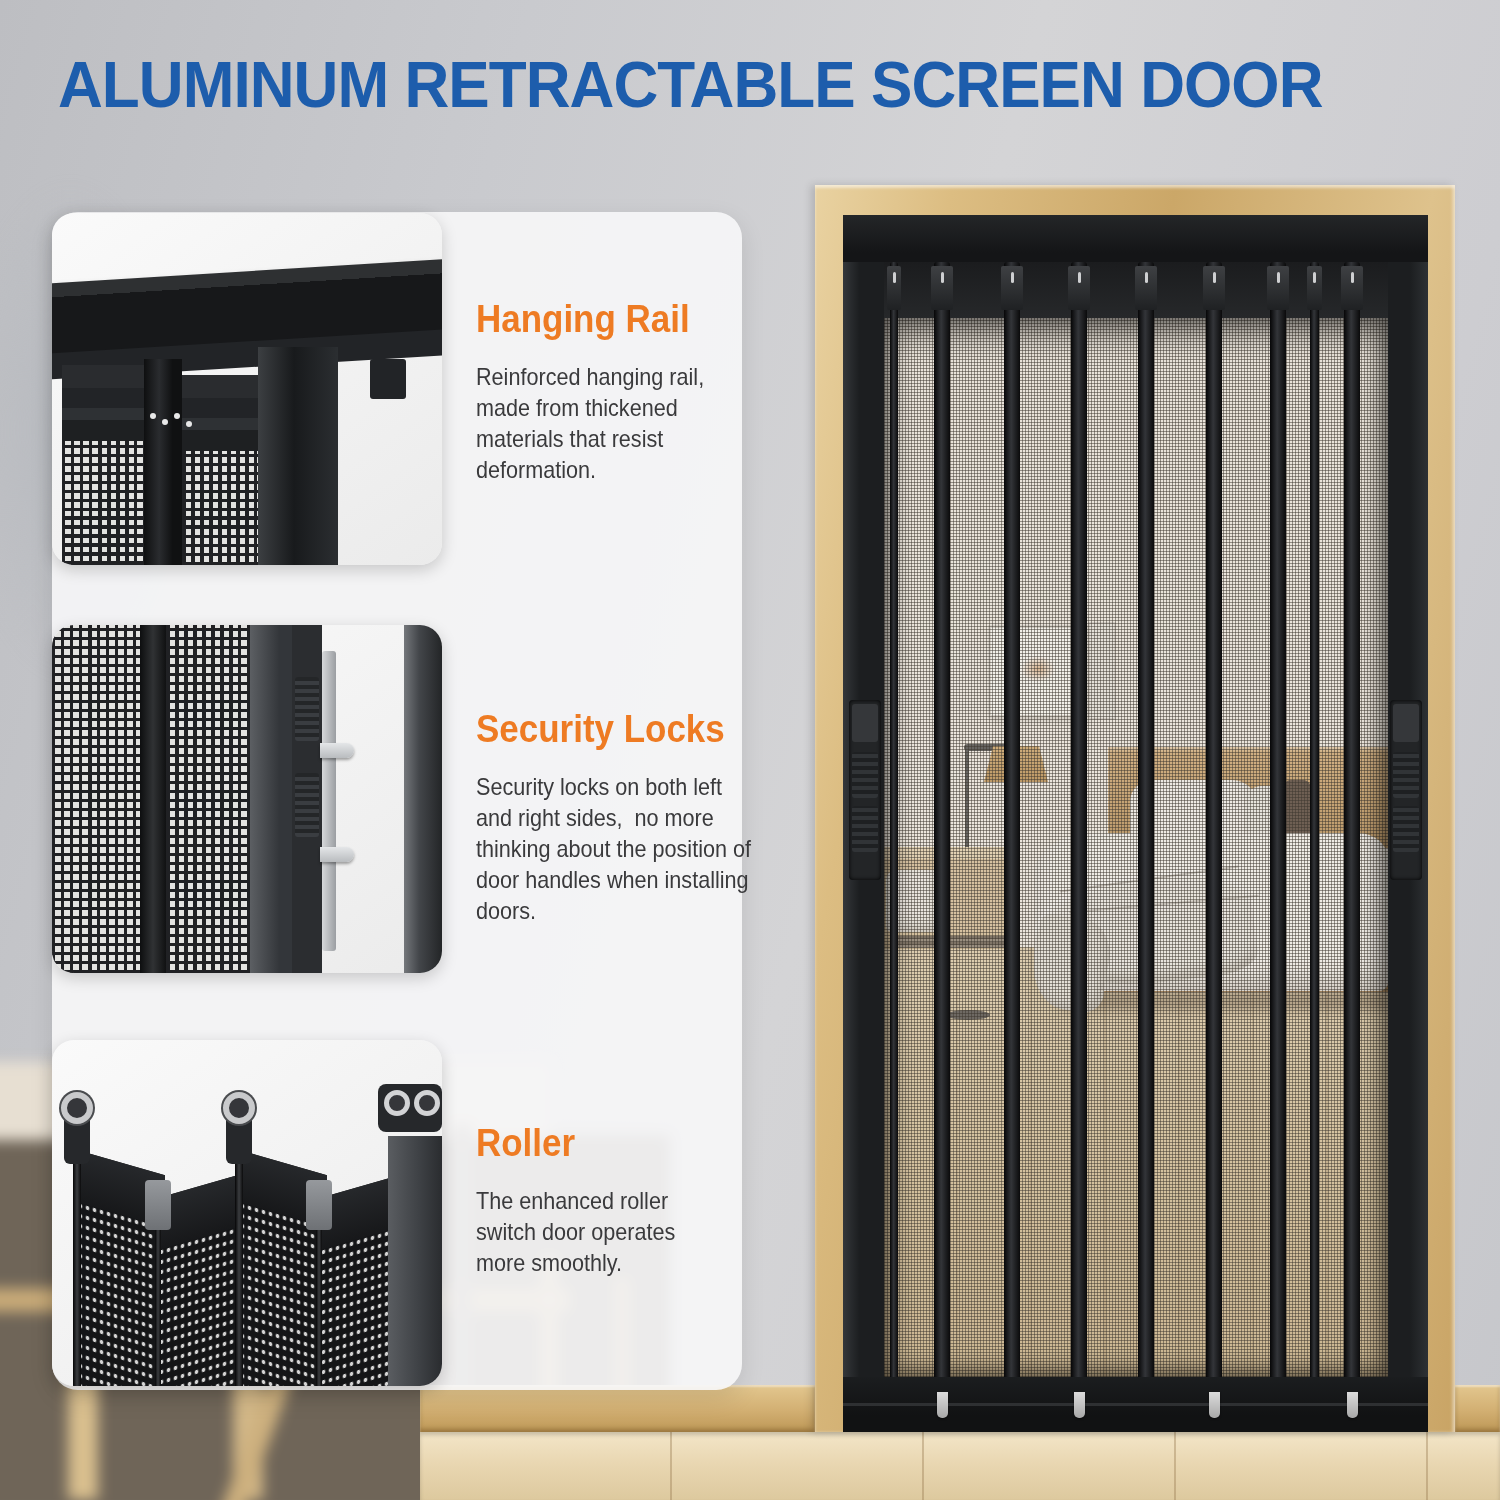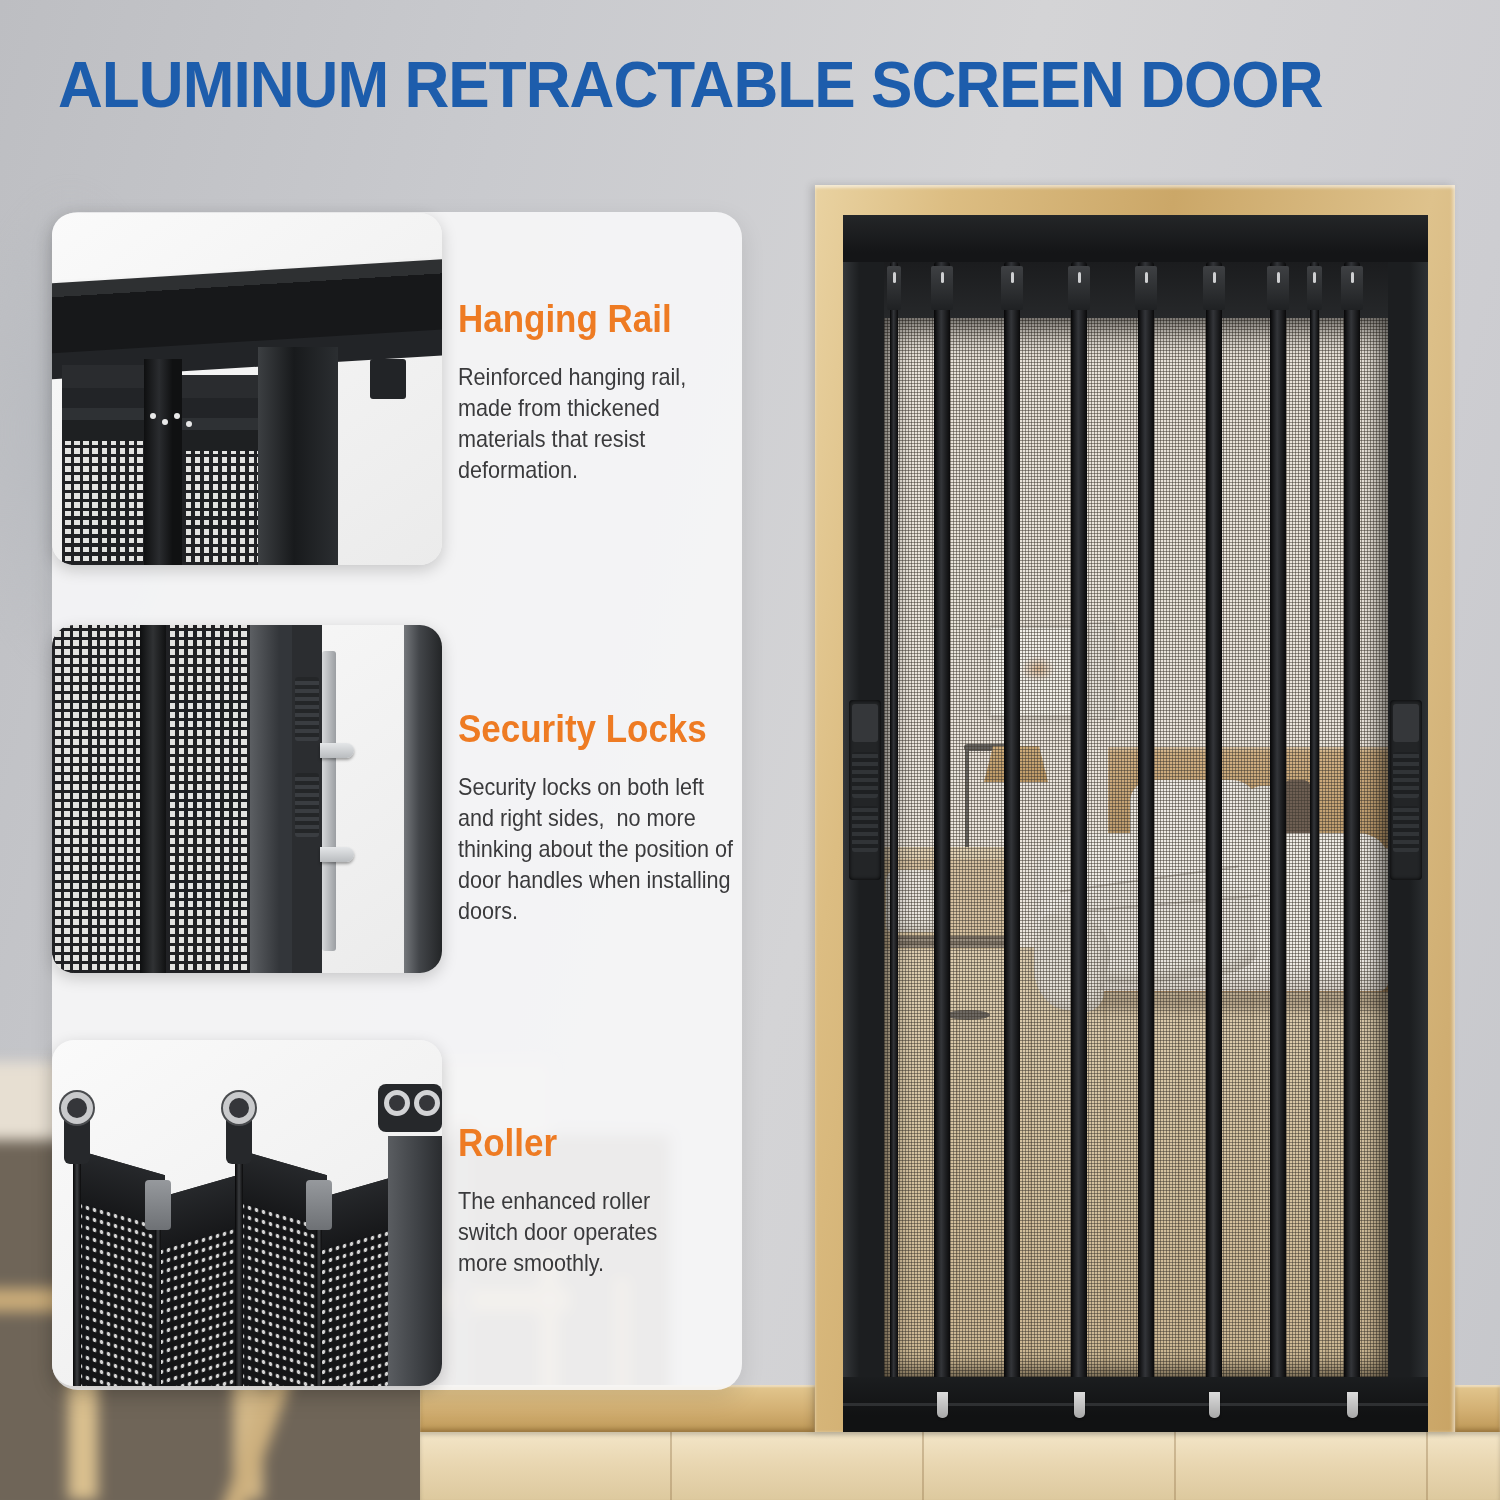--- a/index.html
+++ b/index.html
@@ -148,21 +148,21 @@
   .c3-band{position:absolute;left:0;top:0;width:100%;height:52px;background:linear-gradient(180deg,#26282b,#17181a);}
   .c3-roller{position:absolute;width:26px;height:58px;background:#26282b;border-radius:6px;}
   .c3-ring{position:absolute;left:-3px;top:-14px;width:20px;height:20px;border-radius:50%;background:#35363a;border:6px solid #c9cacc;box-shadow:0 0 0 2px #4a4c4f;}
   .c3-cap{position:absolute;width:26px;height:50px;background:linear-gradient(180deg,#96999d,#6e7175);border-radius:4px;}
   .c3-rod{position:absolute;width:8px;background:linear-gradient(90deg,#050506,#3b3d40 50%,#0a0a0b);}
   .c3-stack{position:absolute;left:336px;top:96px;width:54px;height:250px;background:linear-gradient(90deg,#5a5d61,#3d4044 60%,#2a2c2f);}
   .c3-dblock{position:absolute;left:326px;top:44px;width:64px;height:48px;background:#26282b;border-radius:8px;}
   .c3-ring2{position:absolute;top:6px;width:16px;height:16px;border-radius:50%;background:#35363a;border:5px solid #d2d3d5;}
 
   
-  .feature{position:absolute;left:458px;width:310px;}
+  .feature{position:absolute;left:476px;width:310px;}
   .f1{top:298px;}.f2{top:708px;}.f3{top:1122px;}
   .feature h2{
     margin:0;font-size:38px;font-weight:bold;color:#ee7b23;
     transform:scaleX(.92);transform-origin:left top;letter-spacing:0;
   }
   .feature p{
     margin:20px 0 0 0;font-size:24px;line-height:31px;color:#3a3a3c;
     transform:scaleX(.90);transform-origin:left top;white-space:pre-wrap;
   }
   .f3 p{width:240px;}

